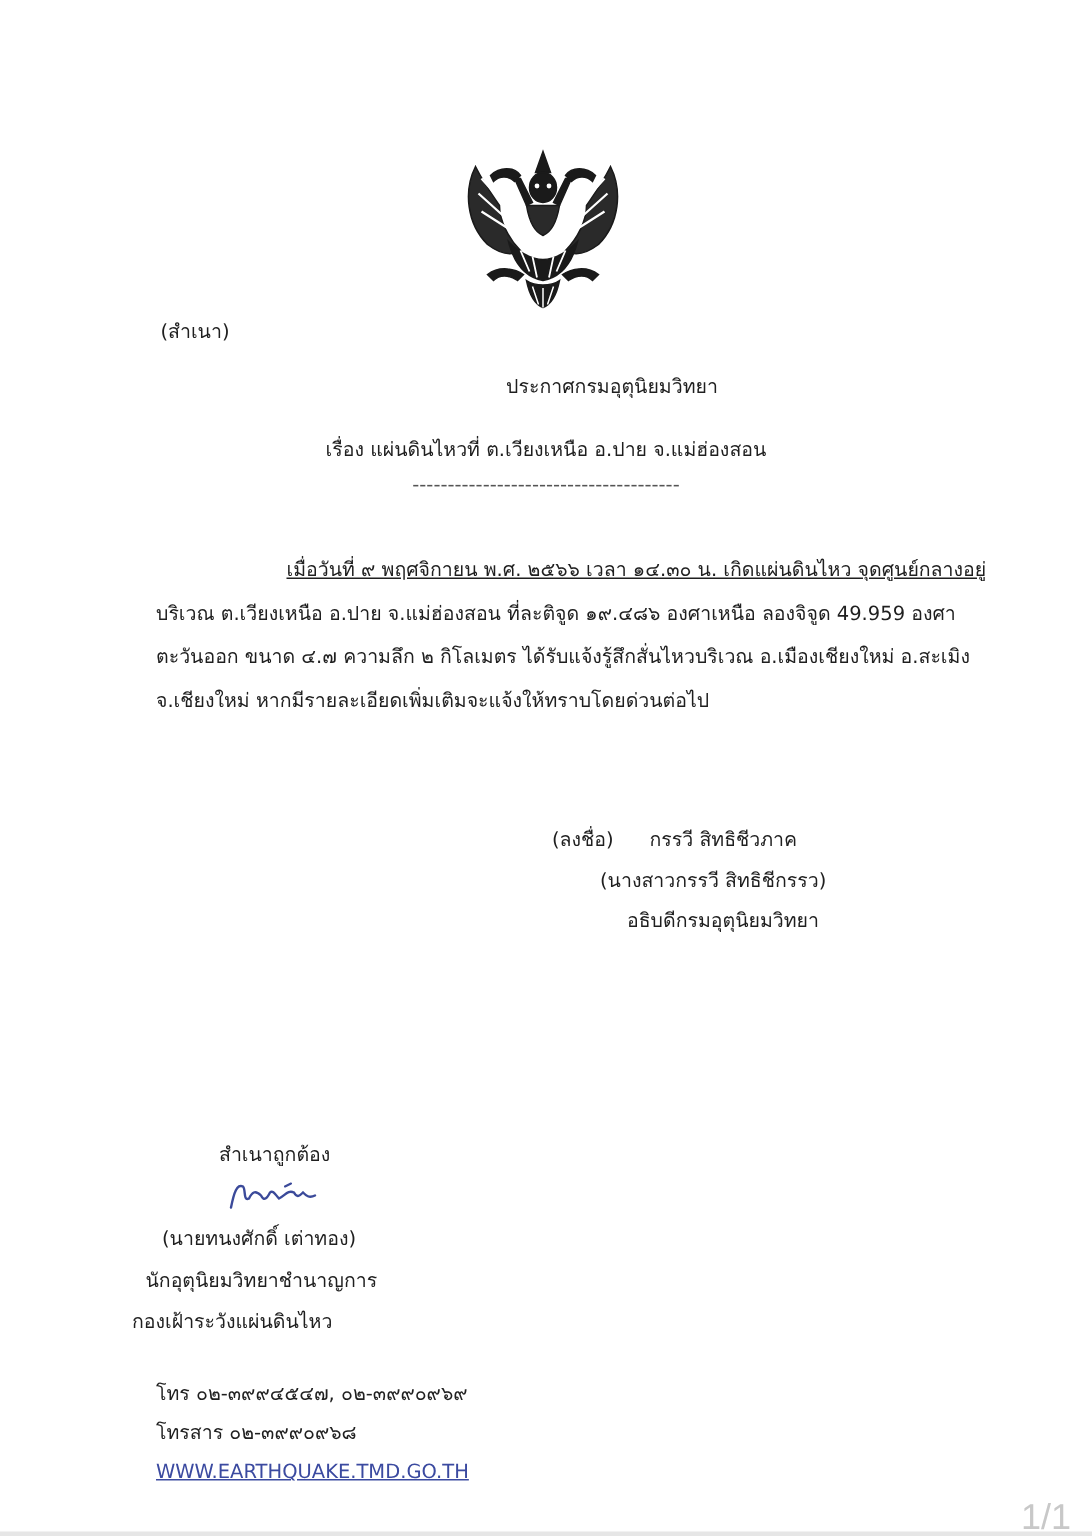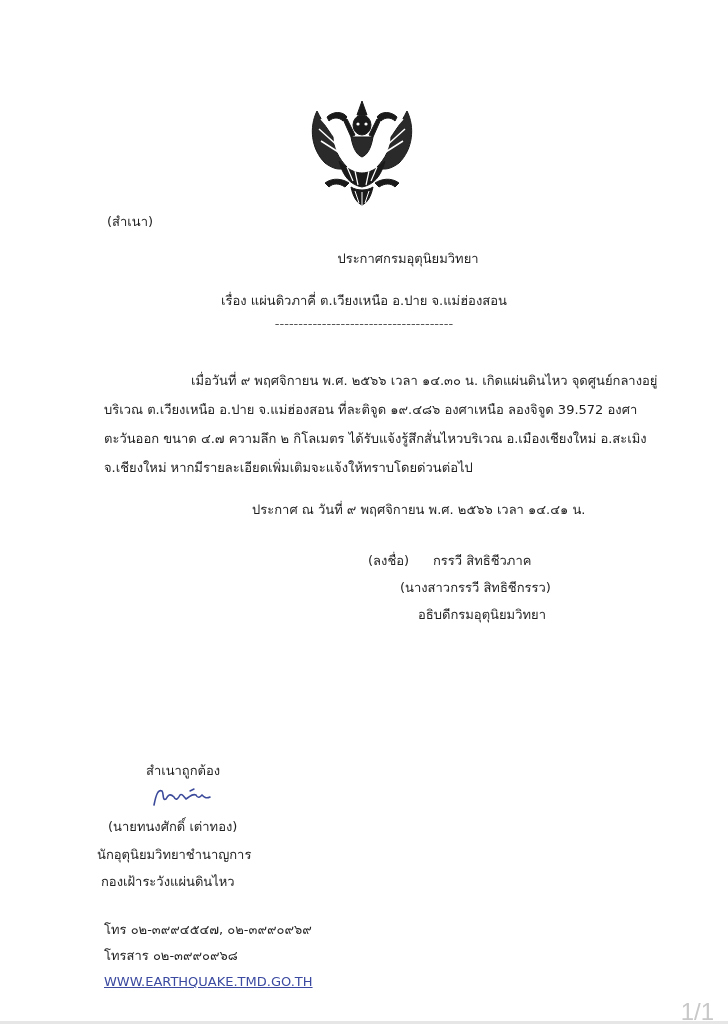--- a/index.html
+++ b/index.html
@@ -100,48 +100,47 @@
       <path d="M96 86 C88 80 78 82 72 86 L76 90 C82 86 88 86 92 90 Z"></path>
 
       <path d="M48 90 C50 100 54 106 59 108 C64 106 68 100 70 90 C64 94 54 94 48 90 Z"></path>
       <path d="M52 94 L56 106 M59 95 L59 108 M66 94 L62 106" stroke="#ffffff" stroke-width="1" fill="none"></path>
     </g>
   </svg>
 
   <div class="t" style="left:107px; top:214px;">(สำเนา)</div>
 
   <div class="t center" style="top:251px;margin-left:44px;">ประกาศกรมอุตุนิยมวิทยา</div>
-  <div class="t center" style="top:293px;">เรื่อง แผ่นดิวภาคี่ ต.เวียงเหนือ อ.ปาย จ.แม่ฮ่องสอน</div>
+  <div class="t center" style="top:293px;">เรื่อง แผ่นดินไหวที่ ต.เวียงเหนือ อ.ปาย จ.แม่ฮ่องสอน</div>
   <div class="t center" style="top:316px; color:#555;">--------------------------------------</div>
 
   <div>
-    <div class="t" style="left:191px; top:373px;">เมื่อวันที่ ๙ พฤศจิกายน พ.ศ. ๒๕๖๖ เวลา ๑๔.๓๐ น. เกิดแผ่นดินไหว จุดศูนย์กลางอยู่</div>
-    <div class="t" style="left:104px; top:402px;">บริเวณ ต.เวียงเหนือ อ.ปาย จ.แม่ฮ่องสอน ที่ละติจูด ๑๙.๔๘๖ องศาเหนือ ลองจิจูด 39.572 องศา</div>
+    <div class="t" style="left:191px; top:373px;text-decoration:underline;">เมื่อวันที่ ๙ พฤศจิกายน พ.ศ. ๒๕๖๖ เวลา ๑๔.๓๐ น. เกิดแผ่นดินไหว จุดศูนย์กลางอยู่</div>
+    <div class="t" style="left:104px; top:402px;">บริเวณ ต.เวียงเหนือ อ.ปาย จ.แม่ฮ่องสอน ที่ละติจูด ๑๙.๔๘๖ องศาเหนือ ลองจิจูด 49.959 องศา</div>
     <div class="t" style="left:104px; top:431px;text-align:right;">ตะวันออก ขนาด ๔.๗ ความลึก ๒ กิโลเมตร ได้รับแจ้งรู้สึกสั่นไหวบริเวณ อ.เมืองเชียงใหม่ อ.สะเมิง</div>
     <div class="t" style="left:104px; top:460px;text-align:center;">จ.เชียงใหม่ หากมีรายละเอียดเพิ่มเติมจะแจ้งให้ทราบโดยด่วนต่อไป</div>
   </div>
 
-  <div class="t" style="left:252px; top:502px;">ประกาศ ณ วันที่ ๙ พฤศจิกายน พ.ศ. ๒๕๖๖ เวลา ๑๔.๔๑ น.</div>
 
   <div>
     <div class="t" style="left:368px; top:553px;text-align:center;">(ลงชื่อ)</div>
     <div class="t" style="left:433px; top:553px;">กรรวี สิทธิชีวภาค</div>
     <div class="t" style="left:400px; top:580px;">(นางสาวกรรวี สิทธิชีกรรว)</div>
     <div class="t" style="left:418px; top:607px;">อธิบดีกรมอุตุนิยมวิทยา</div>
   </div>
 
   <div>
     <div class="t" style="left:146px; top:763px;">สำเนาถูกต้อง</div>
     <svg class="sig" viewBox="0 0 70 24">
       <path d="M4 20 C6 10 8 4 12 6 C14 8 12 16 16 14 C18 10 20 8 24 12 C26 16 28 14 30 10 C32 8 34 12 36 14 C40 12 42 8 46 10 C48 14 50 12 52 10 C54 12 56 14 60 12" fill="none" stroke="#3b4a9a" stroke-width="1.6" stroke-linecap="round"></path>
       <path d="M40 6 L44 4" fill="none" stroke="#3b4a9a" stroke-width="1.4" stroke-linecap="round"></path>
     </svg>
     <div class="t" style="left:108px; top:819px;">(นายทนงศักดิ์ เต่าทอง)</div>
     <div class="t" style="left:97px; top:847px;text-align:center;">นักอุตุนิยมวิทยาชำนาญการ</div>
-    <div class="t" style="left:101px; top:874px;text-align:center;">กองเฝ้าระวังแผ่นดินไหว</div>
+    <div class="t" style="left:88px; top:874px;text-align:center;">กองเฝ้าระวังแผ่นดินไหว</div>
   </div>
 
   <div>
     <div class="t" style="left:104px; top:922px;">โทร  ๐๒-๓๙๙๔๕๔๗, ๐๒-๓๙๙๐๙๖๙</div>
     <div class="t" style="left:104px; top:948px;">โทรสาร ๐๒-๓๙๙๐๙๖๘</div>
     <div class="t link" style="left:104px; top:974px;">WWW.EARTHQUAKE.TMD.GO.TH</div>
   </div>
 
 </div>
 

